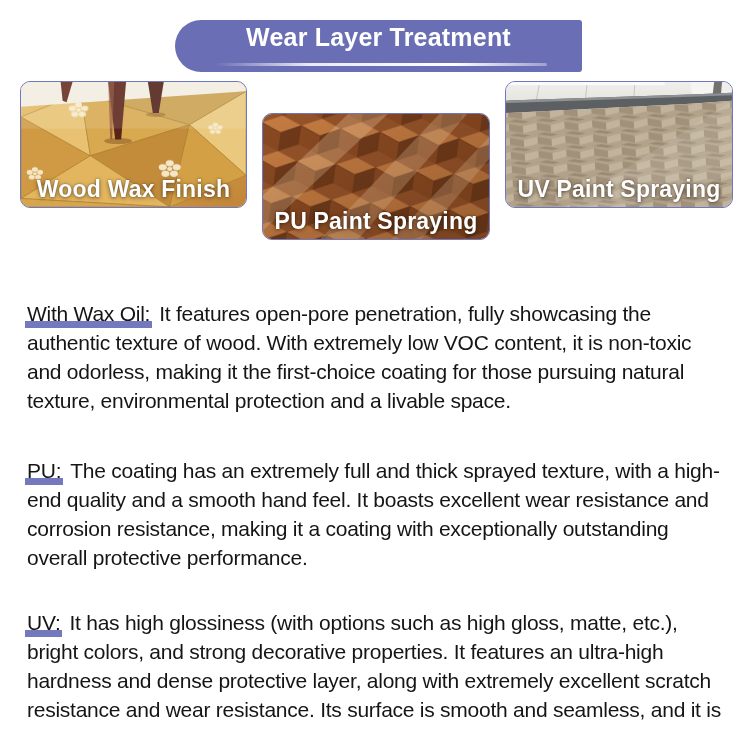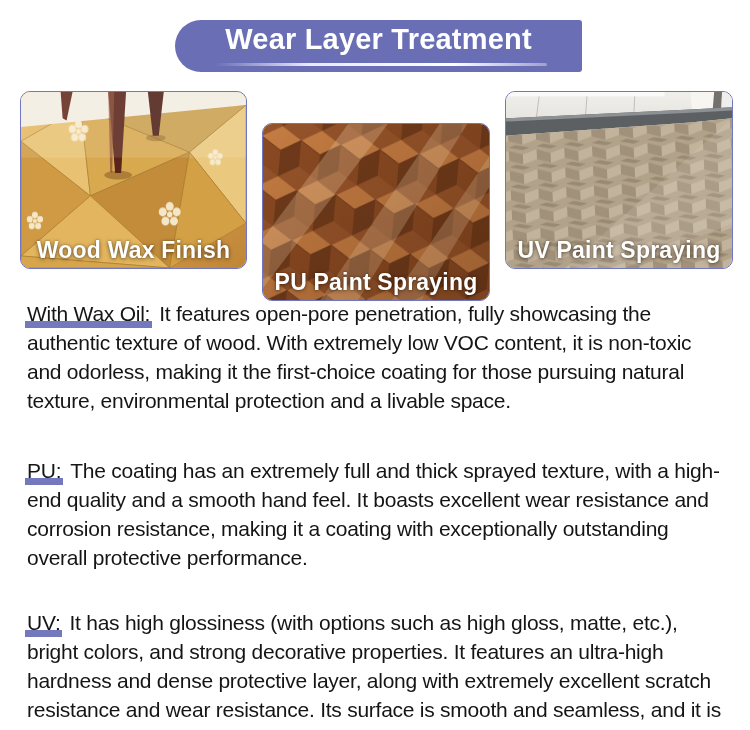--- a/index.html
+++ b/index.html
@@ -9,31 +9,31 @@
   }
 
   
   .banner {
     position:absolute; left:175px; top:20px; width:407px; height:52px;
     background:var(--accent,#6a6eb5);
     border-radius:27px 3px 3px 27px;
   }
   .banner-title {
     position:absolute; left:0; right:0; top:3px; text-align:center;
-    font-size:29px; font-weight:bold; color:#ffffff; letter-spacing:0.2px;
+    font-size:25px; font-weight:bold; color:#ffffff; letter-spacing:0.2px;
     white-space:nowrap;
   }
   .banner-underline {
     position:absolute; left:40px; bottom:6px; width:332px; height:3px; border-radius:2px;
     background:linear-gradient(90deg, rgba(255,255,255,0) 0%, rgba(255,255,255,0.85) 28%, #ffffff 72%, rgba(255,255,255,0.35) 100%);
   }
 
   
   .card {
-    position:absolute; top:91px; height:178px; box-sizing:border-box;
+    position:absolute; top:81px; height:127px; box-sizing:border-box;
     border:1.5px solid var(--photoBorder,#6f76c4); border-radius:10px;
     overflow:hidden; background:#d8cdb8;
   }
   #card1 { left:20px;  width:227px; }
   #card2 { left:262px; width:228px;margin-top:32px; }
   #card3 { left:505px; width:228px;text-decoration:underline; }
   .card svg { position:absolute; top:0; left:0; width:100%; height:100%; display:block; }
   .card-caption {
     position:absolute; left:0; right:0; bottom:4px; text-align:center;
     color:#ffffff; font-size:23px; font-weight:600; letter-spacing:0.2px;

